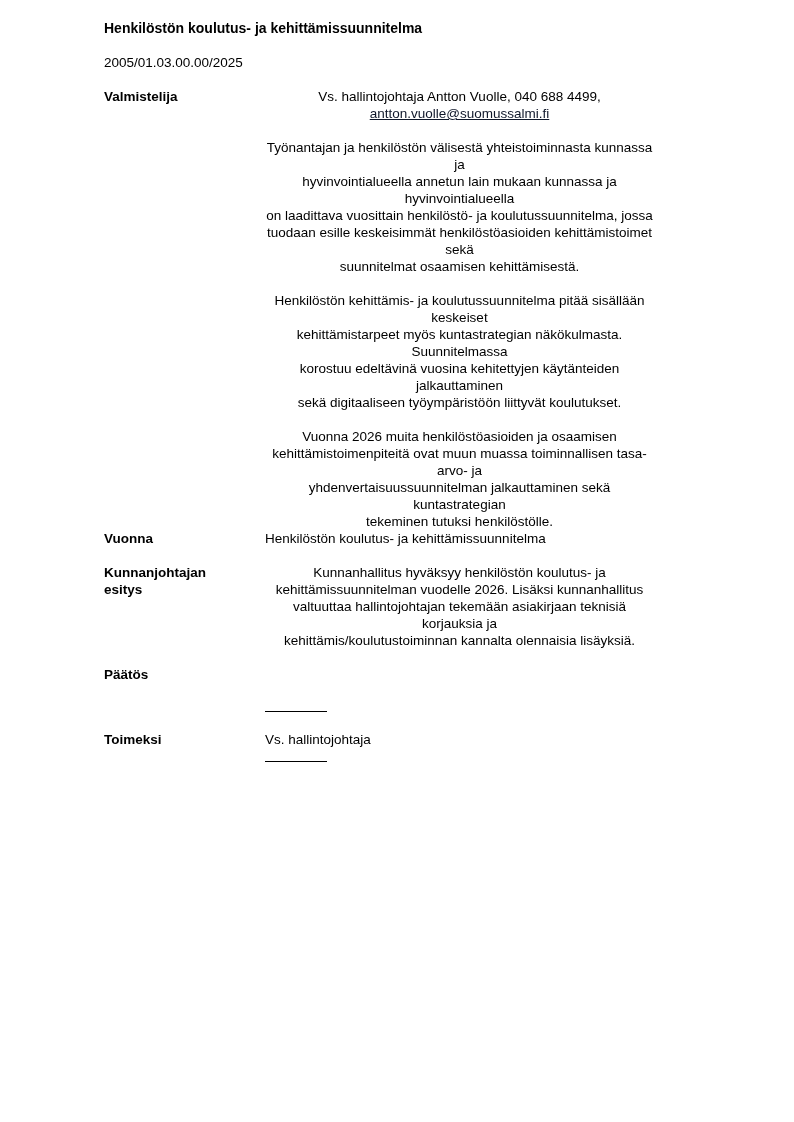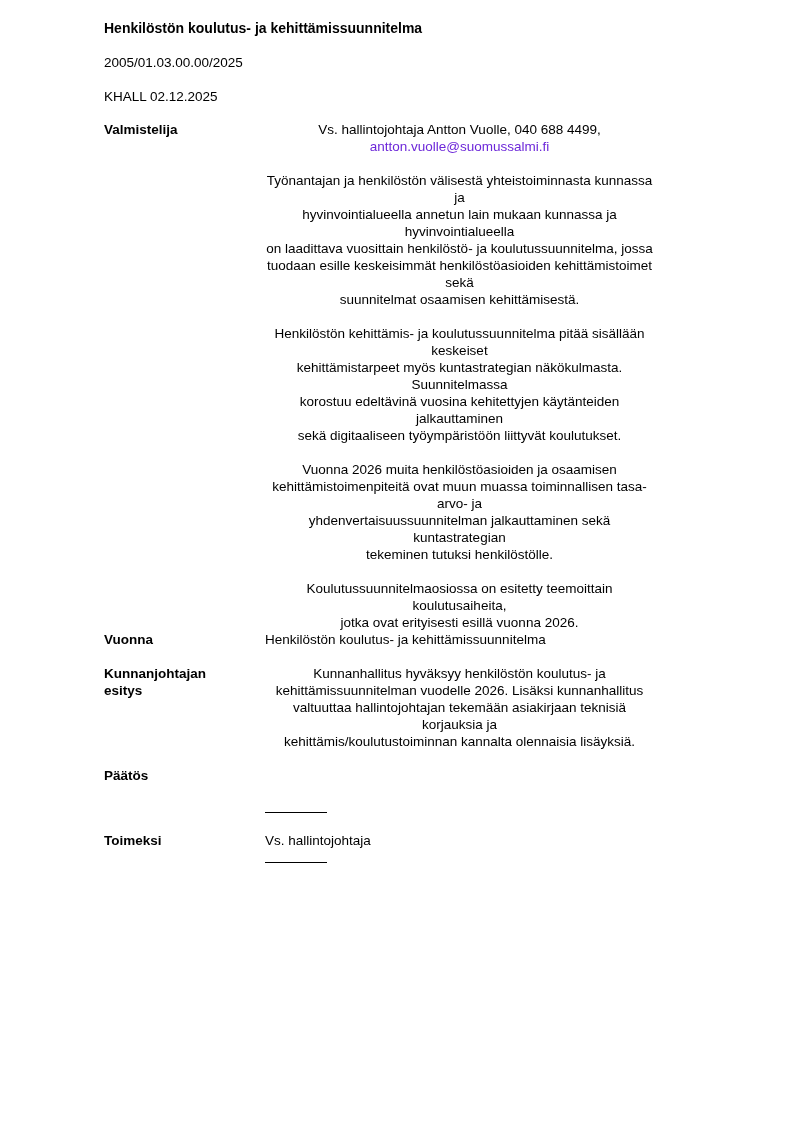--- a/index.html
+++ b/index.html
@@ -38,21 +38,22 @@
     white-space: pre-line;
   }
   .body-col { min-width: 0; }
   .para {
     white-space: pre-line;
     margin-bottom: 17px;
     text-align: center;
   }
   .para:last-child { margin-bottom: 0; }
   a.link {
-    color: #6d28d9;
+    color: #0f172a;
+    text-decoration: underline;
     cursor: pointer;
   }
   .mb17 { margin-bottom: 17px; }
   .sig-line {
     border-bottom: 1px solid #000;
     width: 62px;
     height: 0;
   }
   .paatos-row .sig-line { margin-top: 45px; }
   .paatos-row { margin-bottom: 19px; }
@@ -60,41 +61,38 @@
 </style>
 </head>
 <body>
 
 <div class="doc">
 
   <div class="doc-title">Henkilöstön koulutus- ja kehittämissuunnitelma</div>
 
   <div class="meta-line">2005/01.03.00.00/2025</div>
 
-  <div class="meta-line khall">KHALL 02.12.2025</div>
 
   <div class="row">
     <div class="label">Valmistelija</div>
     <div class="body-col">
       <div class="para"><span>Vs. hallintojohtaja Antton Vuolle, 040 688 4499,</span><br><a class="link">antton.vuolle@suomussalmi.fi</a></div>
       <div class="para">Työnantajan ja henkilöstön välisestä yhteistoiminnasta kunnassa ja
 hyvinvointialueella annetun lain mukaan kunnassa ja hyvinvointialueella
 on laadittava vuosittain henkilöstö- ja koulutussuunnitelma, jossa
 tuodaan esille keskeisimmät henkilöstöasioiden kehittämistoimet sekä
 suunnitelmat osaamisen kehittämisestä.</div>
       <div class="para">Henkilöstön kehittämis- ja koulutussuunnitelma pitää sisällään keskeiset
 kehittämistarpeet myös kuntastrategian näkökulmasta. Suunnitelmassa
 korostuu edeltävinä vuosina kehitettyjen käytänteiden jalkauttaminen
 sekä digitaaliseen työympäristöön liittyvät koulutukset.</div>
       <div class="para">Vuonna 2026 muita henkilöstöasioiden ja osaamisen
 kehittämistoimenpiteitä ovat muun muassa toiminnallisen tasa-arvo- ja
 yhdenvertaisuussuunnitelman jalkauttaminen sekä kuntastrategian
 tekeminen tutuksi henkilöstölle.</div>
-      <div class="para">Koulutussuunnitelmaosiossa on esitetty teemoittain koulutusaiheita,
-jotka ovat erityisesti esillä vuonna 2026.</div>
     </div>
   </div>
 
   <div class="row mb17">
     <div class="label">Vuonna</div>
     <div class="body-col">Henkilöstön koulutus- ja kehittämissuunnitelma</div>
   </div>
 
   <div class="row mb17">
     <div class="label">Kunnanjohtajan

